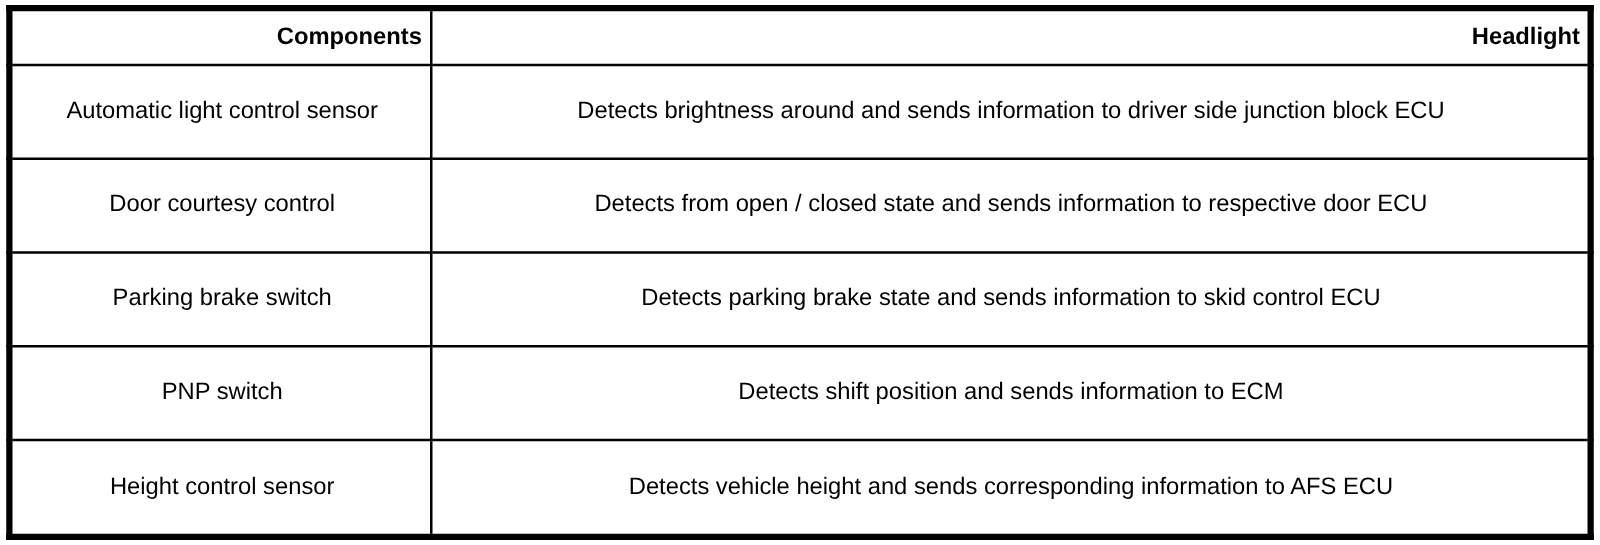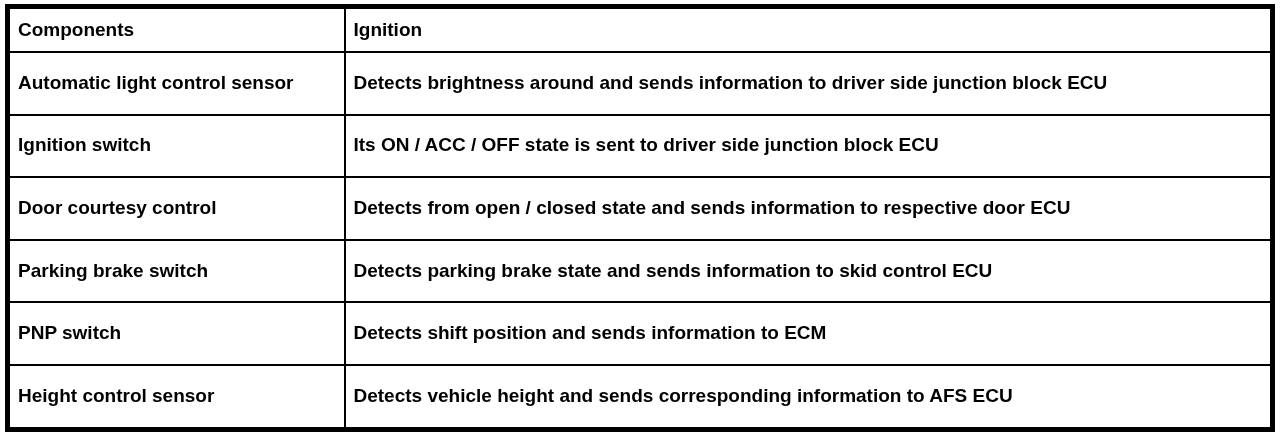--- a/index.html
+++ b/index.html
@@ -29,54 +29,50 @@
     font-size: 19px;
     line-height: 1.1;
     padding: 2px 6px 2px 8px;
     white-space: nowrap;
     overflow: hidden;
     vertical-align: middle;
     background: #ffffff;
   }
   table.spec-table th {
     font-weight: bold;
-    text-align: left;
+    text-align: right;
     height: 38px;
   }
   table.spec-table td {
-    font-weight: bold;
-    text-align: left;
+    font-weight: normal;
+    text-align: center;
     height: 39px;
   }
   col.c-components { width: 337px; }
   col.c-function   { width: auto; }
 </style>
 </head>
 <body>
 
 <div class="page">
   <table class="spec-table">
     <colgroup>
       <col class="c-components">
       <col class="c-function">
     </colgroup>
     <thead>
       <tr>
         <th>Components</th>
-        <th>Ignition</th>
+        <th>Headlight</th>
       </tr>
     </thead>
     <tbody>
       <tr>
         <td>Automatic light control sensor</td>
         <td>Detects brightness around and sends information to driver side junction block ECU</td>
-      </tr>
-      <tr>
-        <td>Ignition switch</td>
-        <td>Its ON / ACC / OFF state is sent to driver side junction block ECU</td>
       </tr>
       <tr>
         <td>Door courtesy control</td>
         <td>Detects from open / closed state and sends information to respective door ECU</td>
       </tr>
       <tr>
         <td>Parking brake switch</td>
         <td>Detects parking brake state and sends information to skid control ECU</td>
       </tr>
       <tr>

